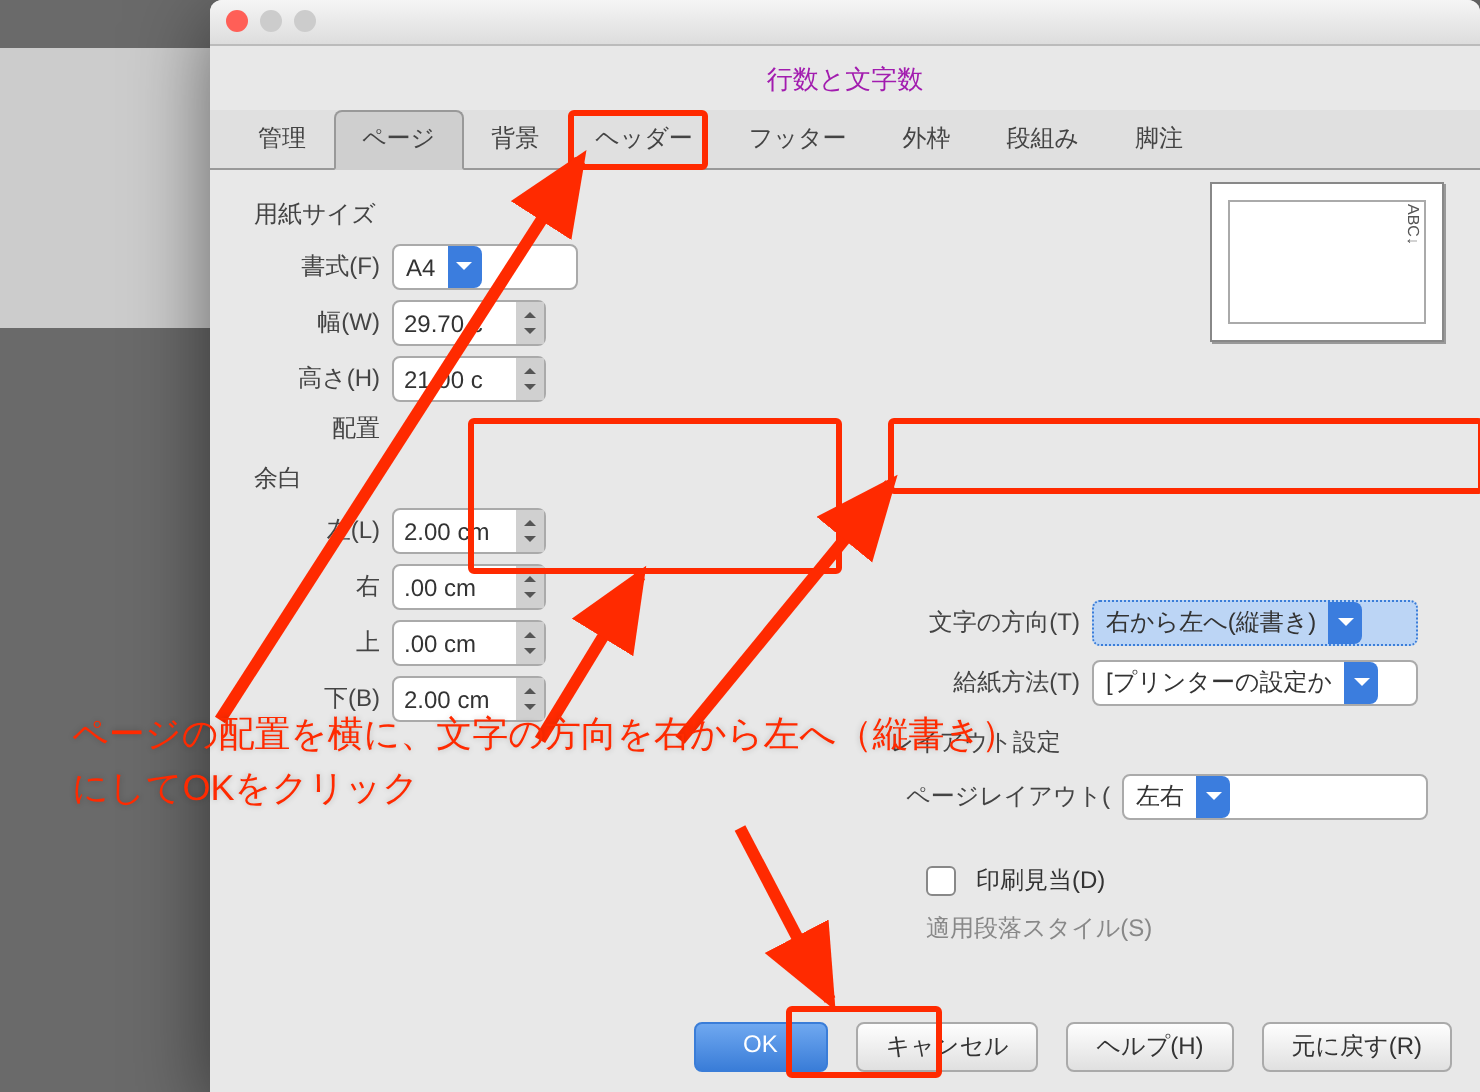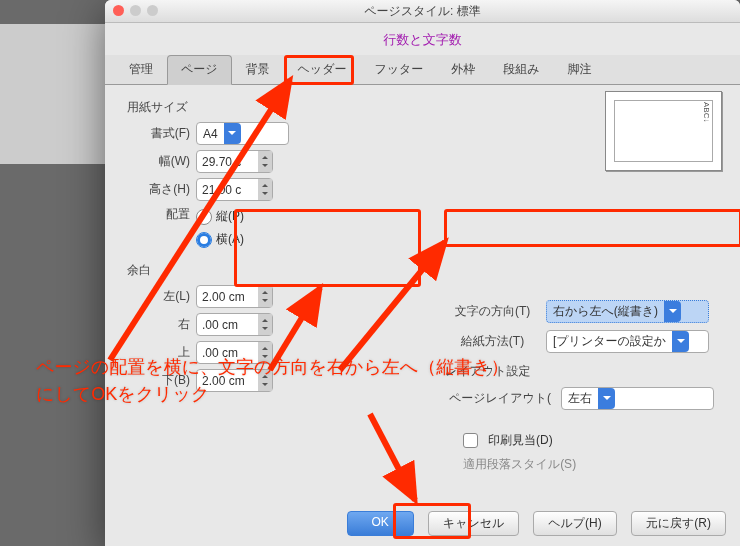--- a/index.html
+++ b/index.html
@@ -33,35 +33,34 @@
 .preview-txt{position:absolute;right:10px;top:10px;font-size:8px;writing-mode:vertical-rl;color:#555}
 .chk{width:13px;height:13px;border:1px solid #888;background:#fff;border-radius:3px;display:inline-block;vertical-align:middle;margin-right:4px}
 .btns{position:absolute;bottom:10px;right:14px;display:flex;gap:14px}
 .btn{padding:3px 14px;border:1px solid #aaa;border-radius:4px;background:linear-gradient(#fefefe,#e0e0e0);font-size:12px;cursor:pointer}
 .btn.primary{border-color:#3a7dd8;background:linear-gradient(#6fa8f0,#3a7dd8);color:#fff;padding:3px 24px}
 .hl{position:absolute;border:3px solid #ff2a00;border-radius:3px;pointer-events:none}
 .arrow-svg{position:absolute;pointer-events:none}
 .annotation{position:absolute;left:36px;top:354px;color:#ff2a00;font-size:18px;font-weight:normal;line-height:1.5;text-shadow:0 0 3px rgba(0,0,0,.2)}
 .right-col{position:absolute;left:340px;top:208px;width:300px}
 .right-col .row{margin:7px 0}
-.right-col .lbl{width:95px;text-align:center;margin-left:0}
+.right-col .lbl{width:95px;text-align:right;margin-left:0}
 </style>
 </head>
 <body>
 
 <div class="backdrop"></div>
 
 <div class="dialog">
   <div class="titlebar">
     <div class="traffic">
       <div class="dot red"></div>
       <div class="dot gray"></div>
       <div class="dot gray"></div>
     </div>
-    <span>ページスタイル: 標準</span>
   </div>
   <div class="subtitle">行数と文字数</div>
 
   <div class="tabs">
     <div class="tab">管理</div>
     <div class="tab active">ページ</div>
     <div class="tab">背景</div>
     <div class="tab">ヘッダー</div>
     <div class="tab">フッター</div>
     <div class="tab">外枠</div>
@@ -93,24 +92,20 @@
       <span class="spin">
           <span>21.00 c</span>
           <span class="stepper">
             <span class="up"></span>
             <span class="down"></span>
           </span>
         </span>
     </div>
     <div class="row" style="align-items:flex-start">
       <span class="lbl">配置</span>
-      <div>
-        <div style="margin:2px 0"><span class="radio"></span><span>縦(P)</span></div>
-        <div style="margin:6px 0"><span class="radio checked"></span><span>横(A)</span></div>
-      </div>
     </div>
 
     <div class="section-label" style="margin-top:8px">余白</div>
     <div class="row">
         <span class="lbl">左(L)</span>
       <span class="spin">
           <span>2.00 cm</span>
           <span class="stepper">
             <span class="up"></span>
             <span class="down"></span>

